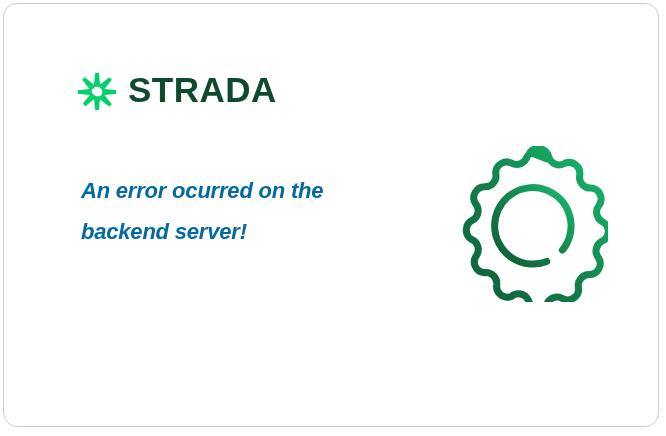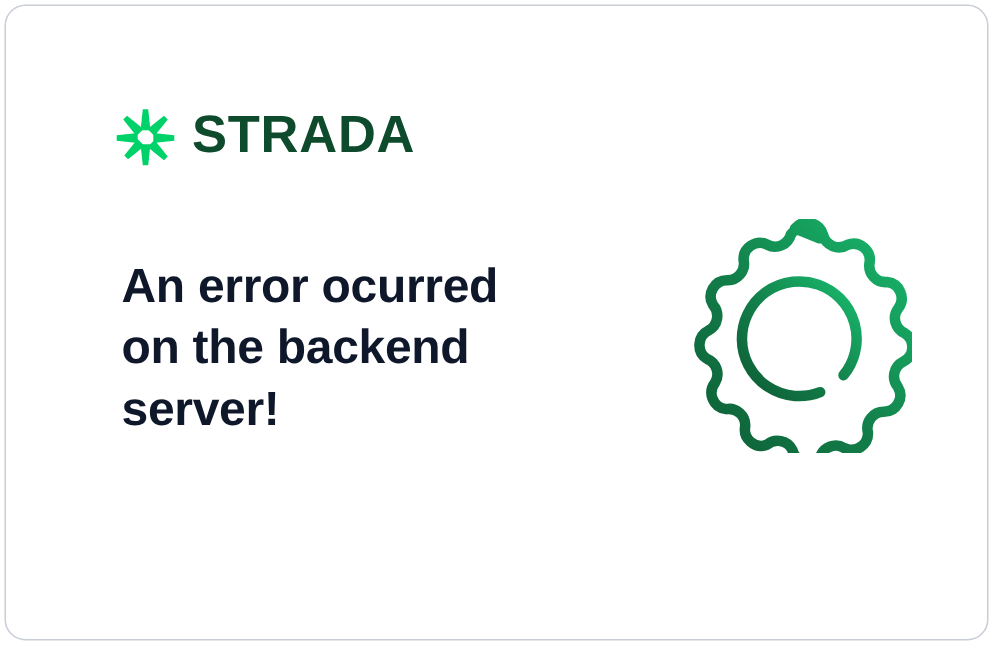--- a/index.html
+++ b/index.html
@@ -54,25 +54,26 @@
     white-space: nowrap;
   }
 
   
   .message {
     position: absolute;
     left: 77px;
     top: 166px;
     width: 290px;
     font-family: "Liberation Sans", sans-serif;
-    font-size: 32px;
+    font-size: 22px;
     font-weight: 700;
     line-height: 41px;
     letter-spacing: -0.2px;
-    color: #0f172a;
+    color: #0369a1;
+    font-style: italic;
   }
 
   
   .gear-art {
     position: absolute;
     left: 448px;
     top: 142px;
     width: 156px;
     height: 156px;
   }

